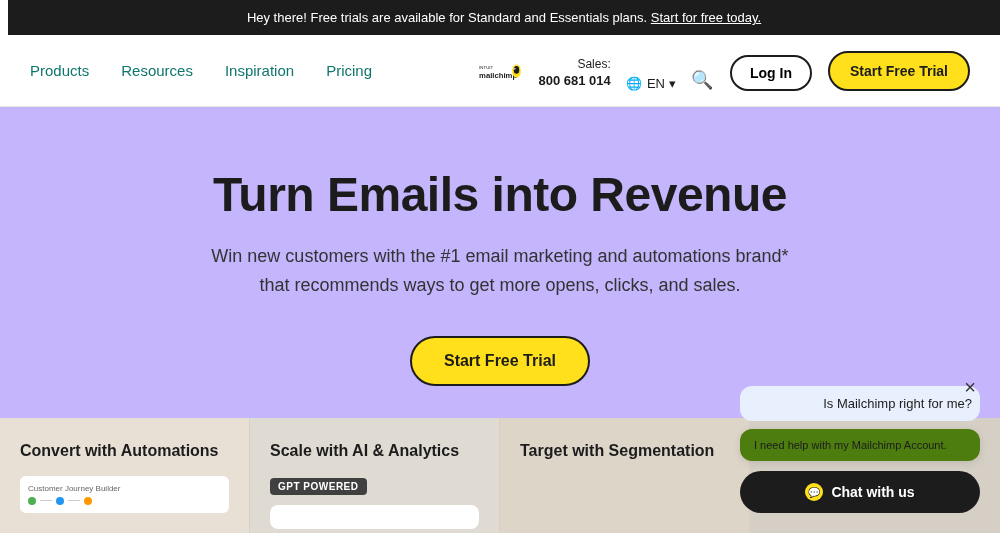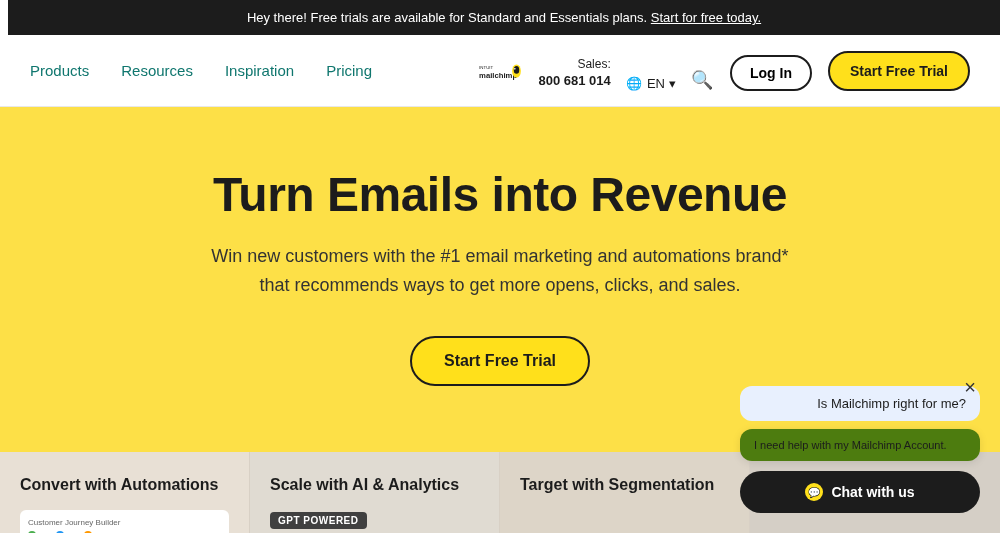--- a/index.html
+++ b/index.html
@@ -99,22 +99,22 @@
       border-radius: 24px;
       font-size: 14px;
       font-weight: 700;
       cursor: pointer;
       color: #1c1c1c;
     }
 
     
     .hero {
       text-align: center;
-      padding: 60px 20px 66px;
-      background: #fde047;
+      padding: 60px 20px 32px;
+      background: #c4b5fd;
     }
     .hero h1 {
       font-size: 48px;
       font-weight: 800;
       color: #1c1c1c;
       margin-bottom: 20px;
       letter-spacing: -0.5px;
     }
     .hero p {
       font-size: 18px;
@@ -203,21 +203,21 @@
       padding: 14px 16px;
       box-shadow: 0 4px 20px rgba(0,0,0,0.15);
       font-size: 14px;
       color: #1c1c1c;
       line-height: 1.5;
       margin-bottom: 10px;
     }
     .chat-bubble-user {
       background: #e8f0fe;
       border-radius: 12px;
-      padding: 10px 14px;
+      padding: 10px 8px;
       font-size: 13px;
       color: #1c1c1c;
       margin-bottom: 8px;
       text-align: right;
     }
     .chat-bubble-reply {
       background: #4d7c0f;
       border-radius: 12px;
       padding: 10px 14px;
       font-size: 11px;

